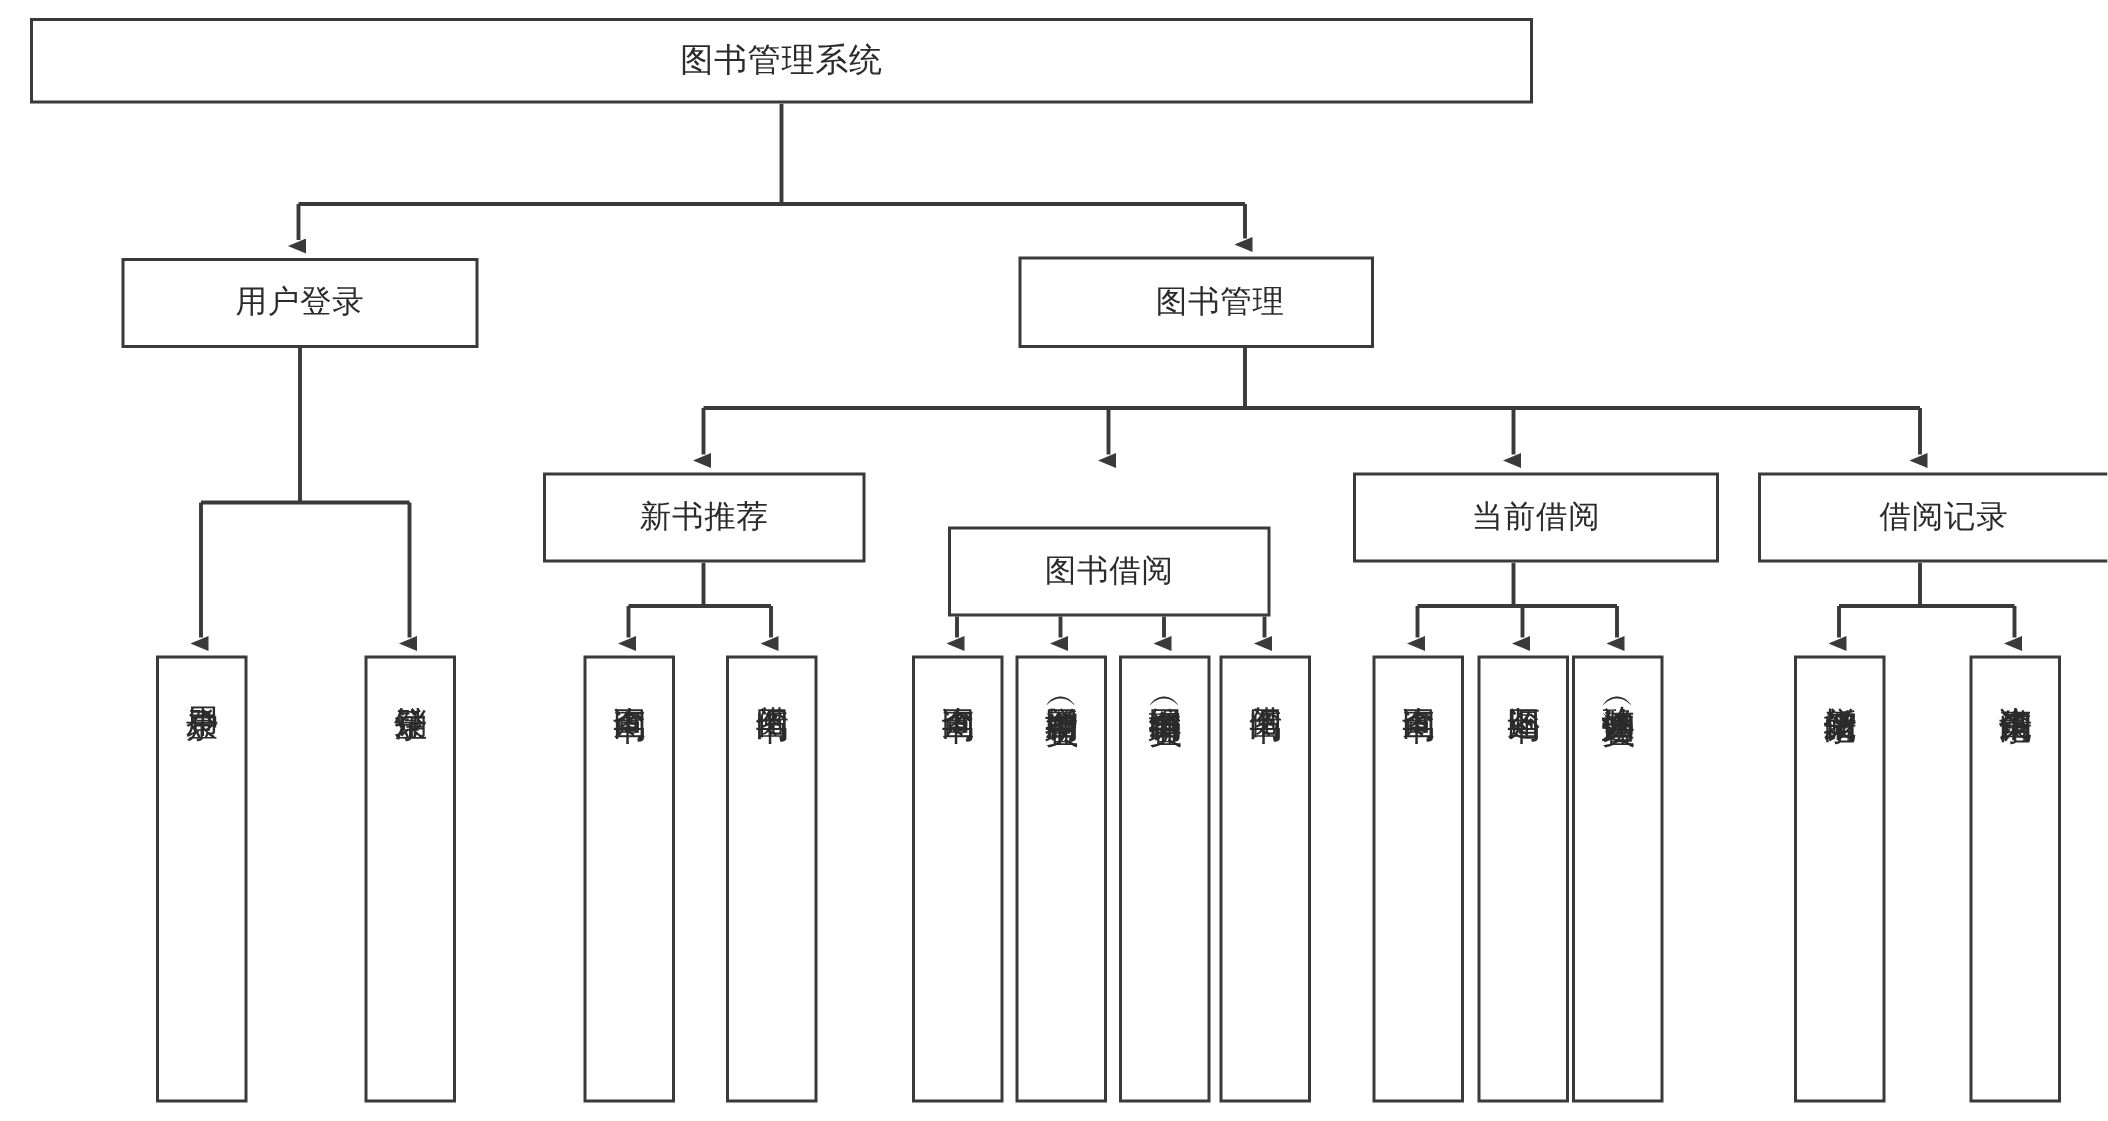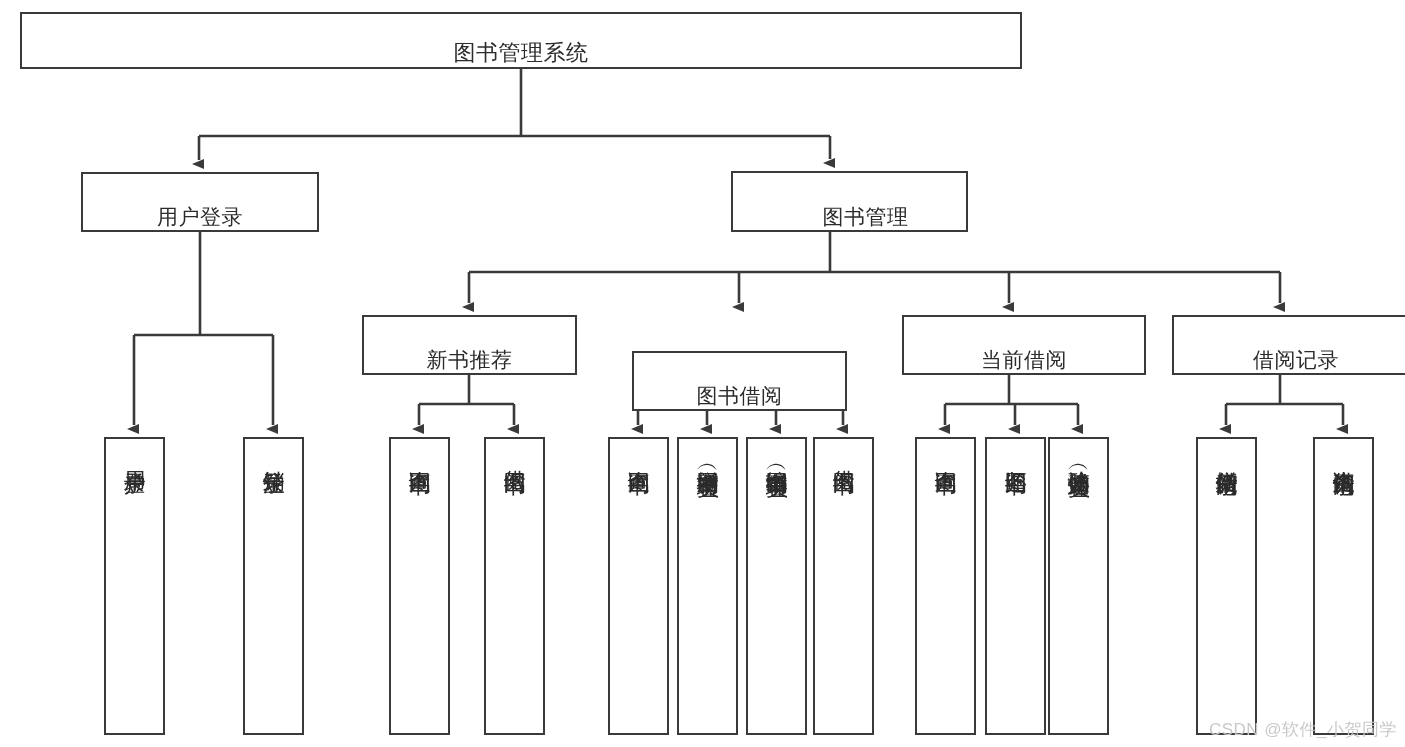--- a/index.html
+++ b/index.html
@@ -24,21 +24,21 @@
     top: 0;
     width: 1405px;
     height: 747px;
   }
   .node {
     position: absolute;
     box-sizing: border-box;
     border: 2px solid #3a3a3a;
     background: #ffffff;
     display: flex;
-    align-items: flex-end;
+    align-items: center;
     justify-content: center;
     color: #2b2b2b;
   }
   .node-label {
     display: block;
     text-align: center;
     line-height: 1.22;
     white-space: nowrap;
   }
   .node.horiz .node-label {
@@ -122,21 +122,21 @@
       </g>
   </svg>
 
   <div id="node-layer">
       <div class="node root horiz" style="left: 20px; top: 12px; width: 1002px; height: 57px;">
         <span class="node-label">图书管理系统</span>
       </div>
       <div class="node level2 horiz" style="left: 81px; top: 172px; width: 238px; height: 60px;">
         <span class="node-label">用户登录</span>
       </div>
-      <div class="node level2 horiz" style="left: 731px; top: 171px; width: 237px; height: 61px; padding-left: 32px;">
+      <div class="node level2 horiz" style="left: 679px; top: 171px; width: 237px; height: 61px; padding-left: 32px;">
         <span class="node-label">图书管理</span>
       </div>
       <div class="node level3 horiz" style="left: 362px; top: 315px; width: 215px; height: 60px;">
         <span class="node-label">新书推荐</span>
       </div>
       <div class="node level3 horiz" style="left: 632px; top: 315px; width: 215px; height: 60px; margin-top: 36px;">
         <span class="node-label">图书借阅</span>
       </div>
       <div class="node level3 horiz" style="left: 902px; top: 315px; width: 244px; height: 60px;">
         <span class="node-label">当前借阅</span>
@@ -178,14 +178,13 @@
         <span class="node-label">确认归还（管理员）</span>
       </div>
       <div class="node leaf vert" style="left: 1196px; top: 437px; width: 61px; height: 298px;">
         <span class="node-label">新增借阅记录</span>
       </div>
       <div class="node leaf vert" style="left: 1313px; top: 437px; width: 61px; height: 298px;">
         <span class="node-label">查询借阅记录</span>
       </div>
     </div>
 
-  <div id="watermark">CSDN @软件_小贺同学</div>
 </div>
 
 </body></html>

